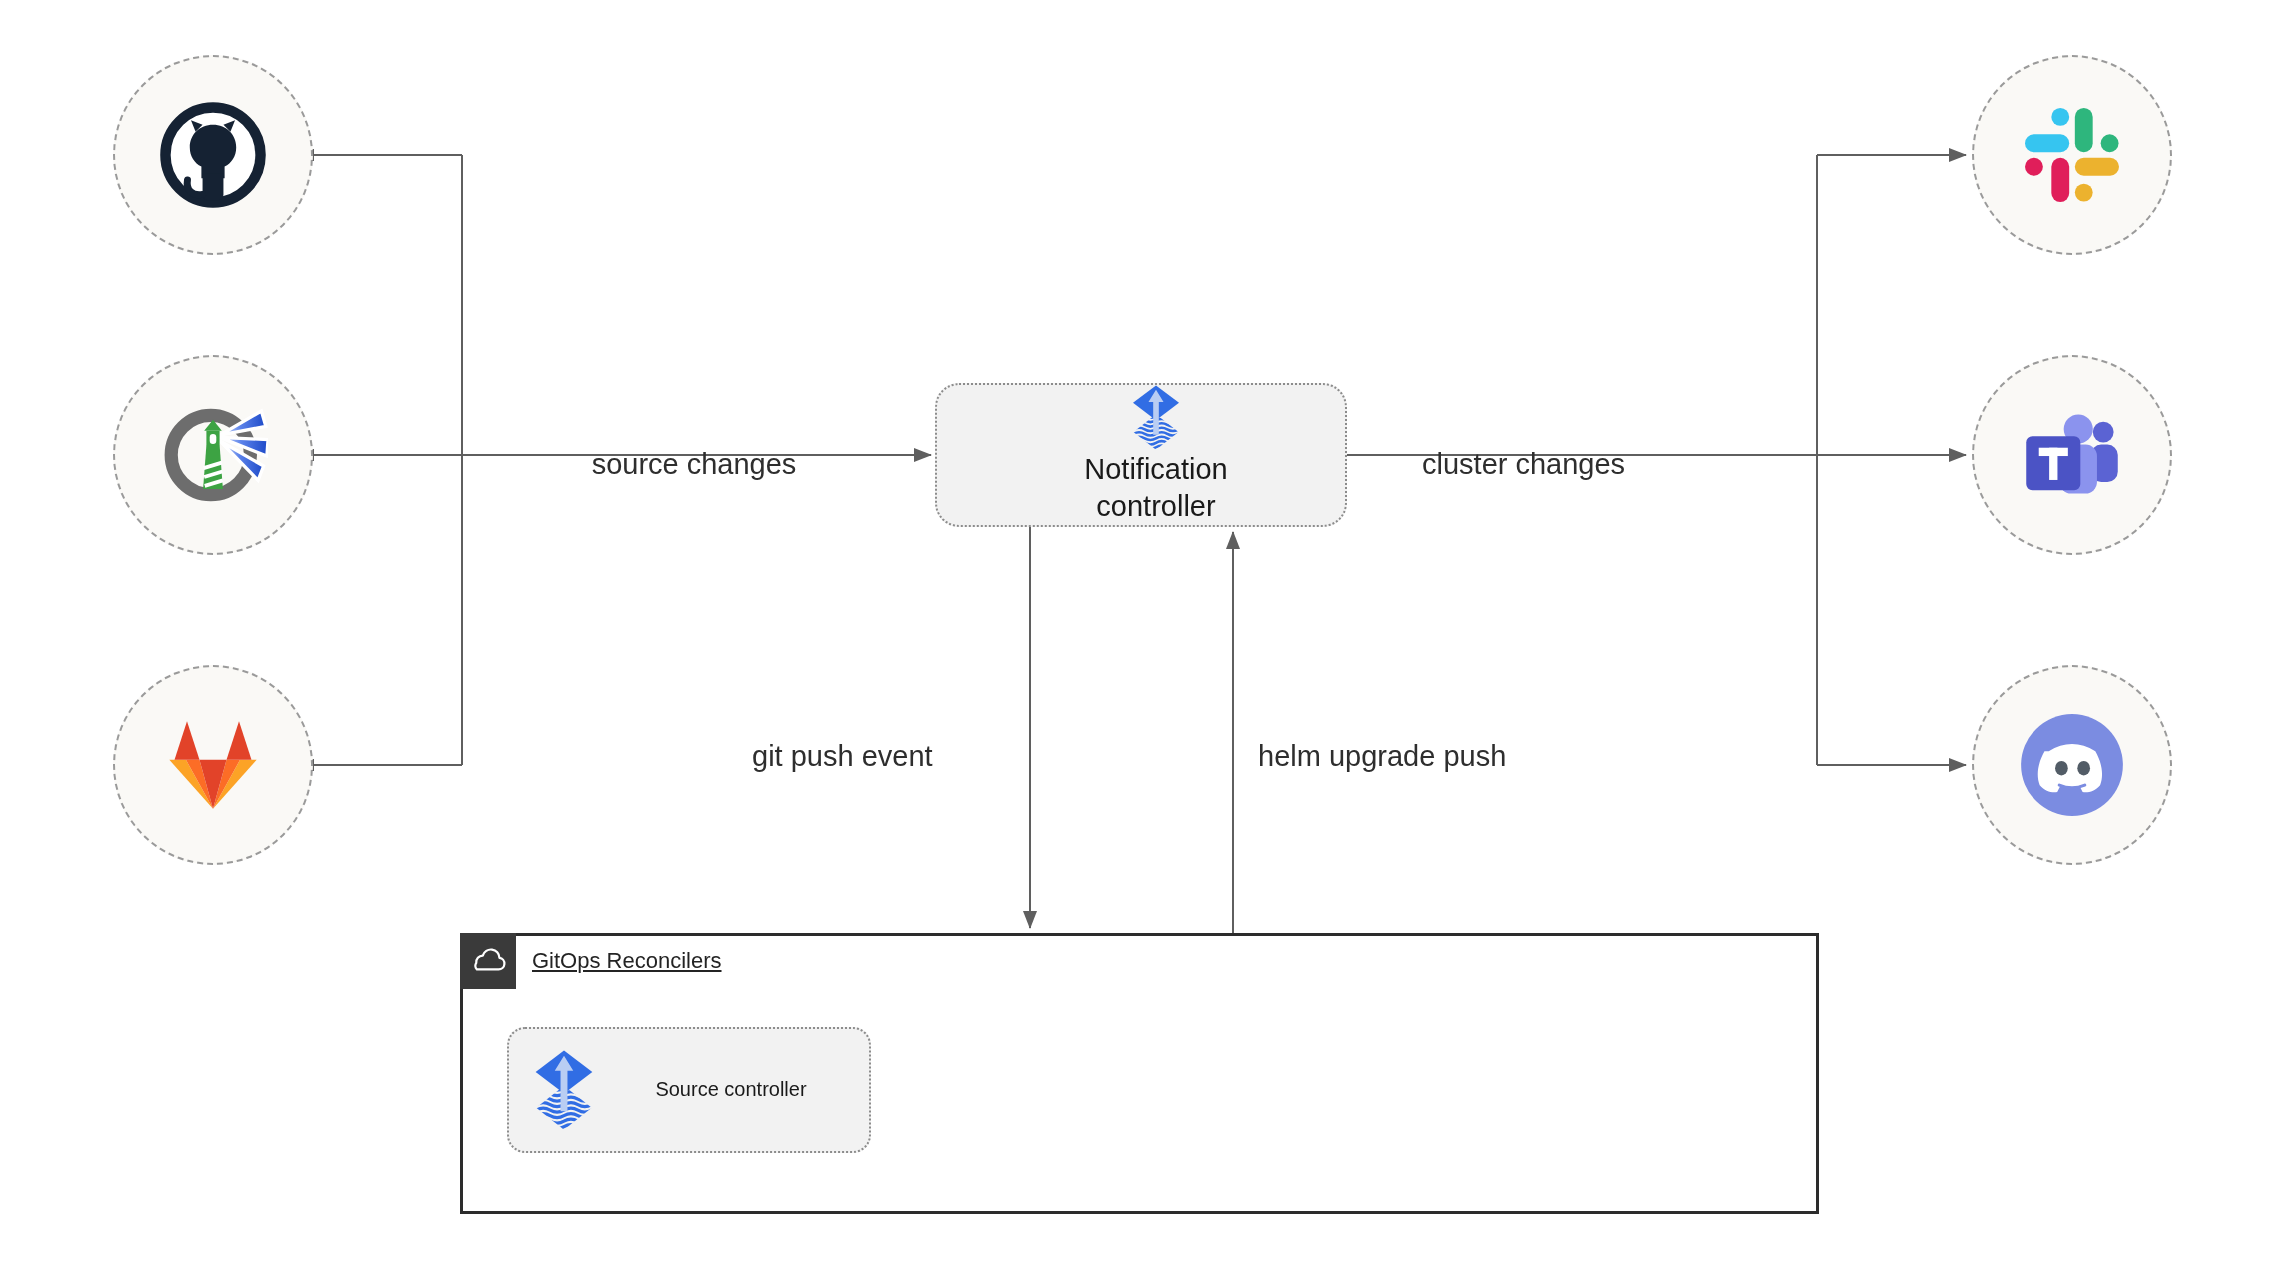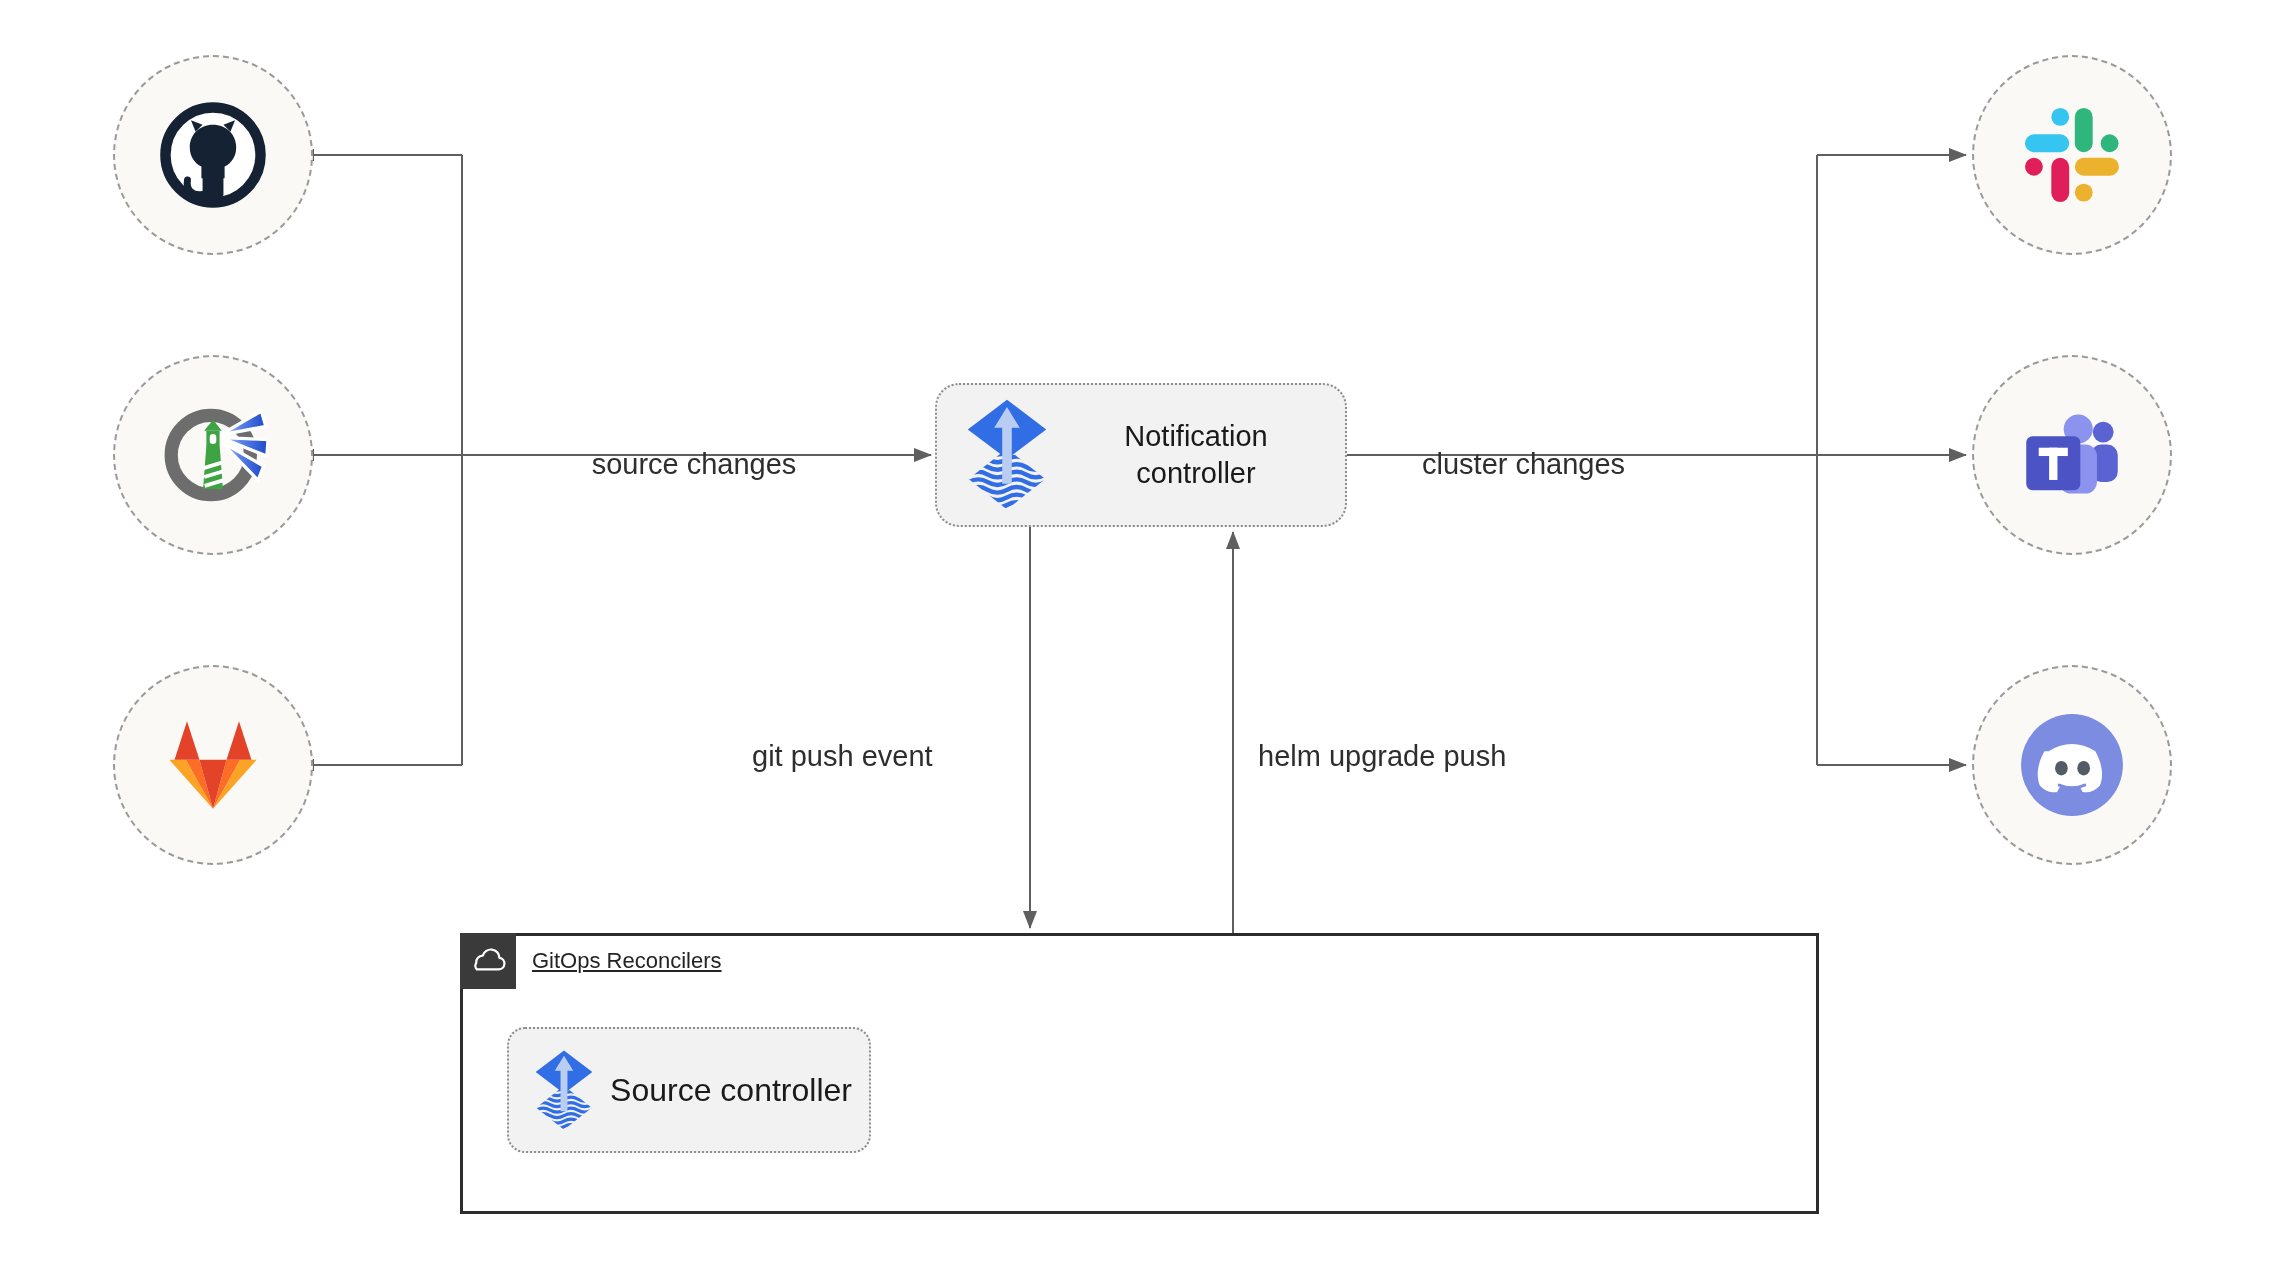--- a/index.html
+++ b/index.html
@@ -13,23 +13,23 @@
     position:absolute;width:196px;height:196px;border-radius:50%;
     border:2px dashed #9a9a9a;background:#faf9f6;
     display:flex;align-items:center;justify-content:center;
   }
   
   .ctrl-box{
     position:absolute;background:#f2f2f2;border:2px dotted #8c8c8c;border-radius:20px;
     display:flex;align-items:center;box-sizing:border-box;
   }
   .ctrl-box .label{flex:1;text-align:center;font-size:29px;line-height:1.28;color:#1a1a1a;}
-  #notif-box{left:935px;top:383px;width:412px;height:144px;padding-left:30px;border-radius:24px;}
+  #notif-box{left:935px;top:383px;width:412px;height:144px;padding-left:30px;border-radius:24px;flex-direction:column;}
   .bottom-box{top:1027px;width:364px;height:126px;padding-left:26px;border-radius:18px;}
-  .bottom-box .label{font-size:32px;}
+  .bottom-box .label{font-size:20px;}
   
   .edge-label{position:absolute;font-size:29px;color:#2e2e2e;white-space:nowrap;margin-top:44px;}
   
   #group-box{position:absolute;left:460px;top:933px;width:1359px;height:281px;
     border:3px solid #2c2c2c;box-sizing:border-box;background:#ffffff;}
   #group-tab{position:absolute;left:460px;top:933px;width:56px;height:56px;background:#3a3a3a;
     display:flex;align-items:center;justify-content:center;}
   #group-title{position:absolute;left:532px;top:933px;height:56px;display:flex;align-items:center;
     font-size:22px;color:#242424;text-decoration:underline;}
   .icon-holder{display:flex;align-items:center;justify-content:center;}

